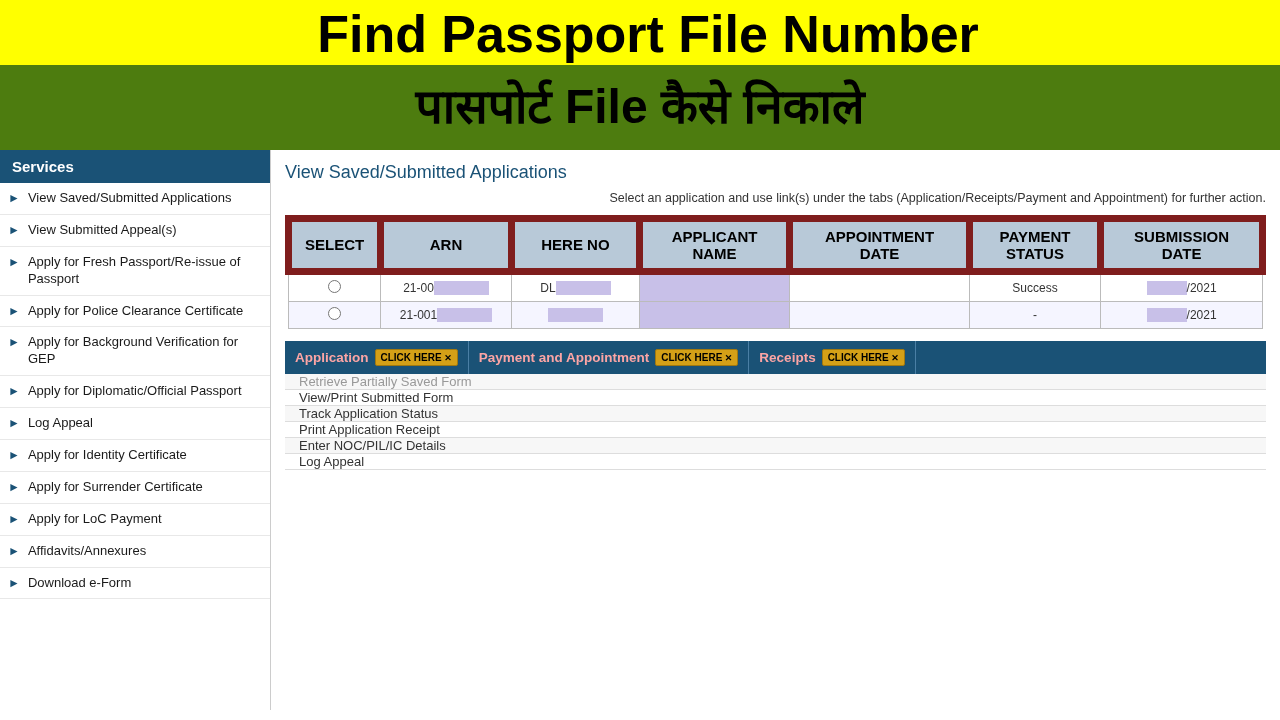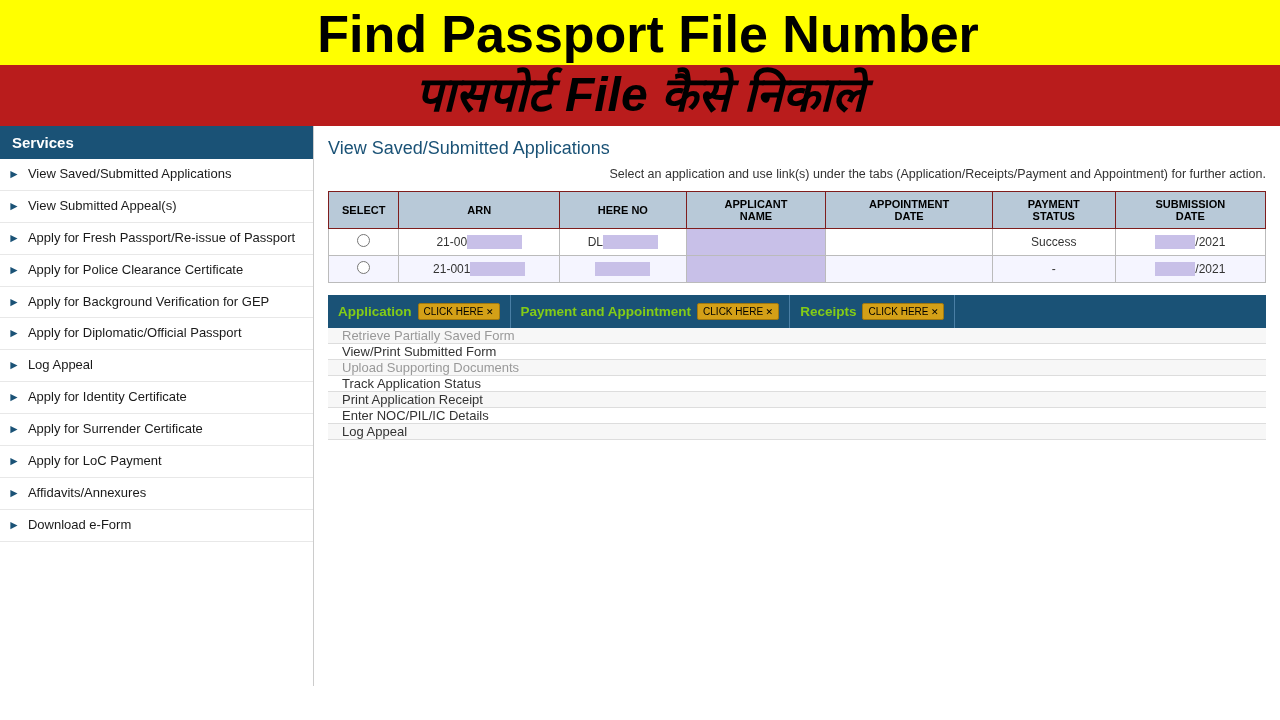--- a/index.html
+++ b/index.html
@@ -12,42 +12,41 @@
       text-align: center;
     }
     .banner-title {
       font-size: 52px;
       font-weight: 900;
       color: #000;
       line-height: 1.1;
       font-family: Impact, Arial Black, sans-serif;
     }
     .banner-subtitle-bar {
-      background: #b91c1c;
-      padding: 4px 10px;
-      text-align: center;
-      font-style: italic;
+      background: #4d7c0f;
+      padding: 16px 10px;
+      text-align: center;
     }
     .banner-subtitle {
       font-size: 48px;
       font-weight: 900;
       color: #000;
       line-height: 1.1;
       font-family: Arial Black, sans-serif;
     }
 
     
     .main-layout {
       display: flex;
       height: calc(720px - 160px);
     }
 
     
     .sidebar {
-      width: 314px;
+      width: 271px;
       background: #fff;
       border-right: 1px solid #ccc;
       overflow-y: auto;
       flex-shrink: 0;
     }
     .sidebar-header {
       background: #1a5276;
       color: #fff;
       font-size: 15px;
       font-weight: bold;
@@ -93,26 +92,26 @@
 
     
     .app-table {
       width: 100%;
       border-collapse: collapse;
       margin-bottom: 12px;
       font-size: 12px;
     }
     .app-table th {
       background: #b8c9d8;
-      border: 1px solid #7f1d1d;
+      border: 7px solid #7f1d1d;
       padding: 6px 13px;
       text-align: center;
       font-weight: bold;
       color: #000;
-      font-size: 11px;
+      font-size: 15px;
     }
     .app-table td {
       border: 1px solid #bbb;
       padding: 5px 5px;
       text-align: center;
       color: #333;
       background: #fff;
     }
     .app-table tr:nth-child(even) td { background: #f5f5ff; }
     .blurred-cell {
@@ -151,31 +150,31 @@
       padding: 0;
       margin-bottom: 0;
     }
     .tab-section {
       display: flex;
       align-items: center;
       padding: 8px 10px;
       border-right: 1px solid #4a7fa5;
     }
     .tab-label {
-      color: #84cc16;
+      color: #fca5a5;
       font-size: 13.5px;
       font-weight: bold;
       margin-right: 6px;
       text-align: center;
     }
     .click-here-btn {
       background: #d4a017;
       color: #000;
       font-size: 10px;
-      font-weight: normal;
+      font-weight: bold;
       padding: 2px 5px;
       border: 1px solid #a07810;
       cursor: pointer;
       white-space: nowrap;
       border-radius: 2px;
     }
     .click-here-btn::after {
       content: ' ✕';
       font-size: 9px;
     }
@@ -324,20 +323,19 @@
       </div>
       <div class="tab-section">
         <span class="tab-label">Receipts</span>
         <button class="click-here-btn">CLICK HERE</button>
       </div>
     </div>
 
     <div class="action-list">
       <div class="action-item disabled">Retrieve Partially Saved Form</div>
       <div class="action-item">View/Print Submitted Form</div>
-      <div class="action-item disabled">Upload Supporting Documents</div>
       <div class="action-item">Track Application Status</div>
       <div class="action-item">Print Application Receipt</div>
       <div class="action-item">Enter NOC/PIL/IC Details</div>
       <div class="action-item">Log Appeal</div>
     </div>
   </div>
 </div>
 
 </body></html>

